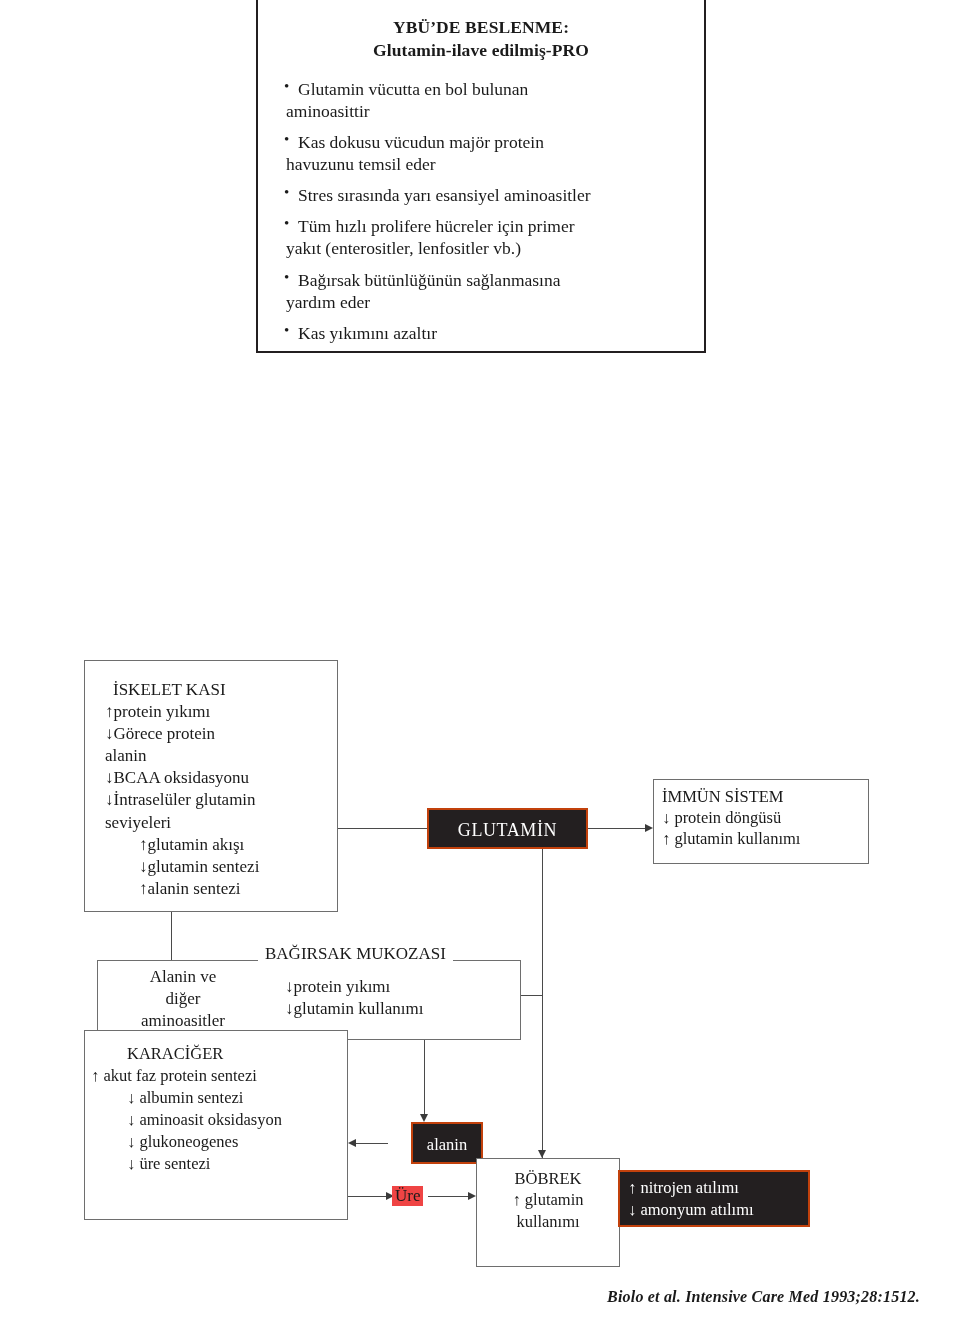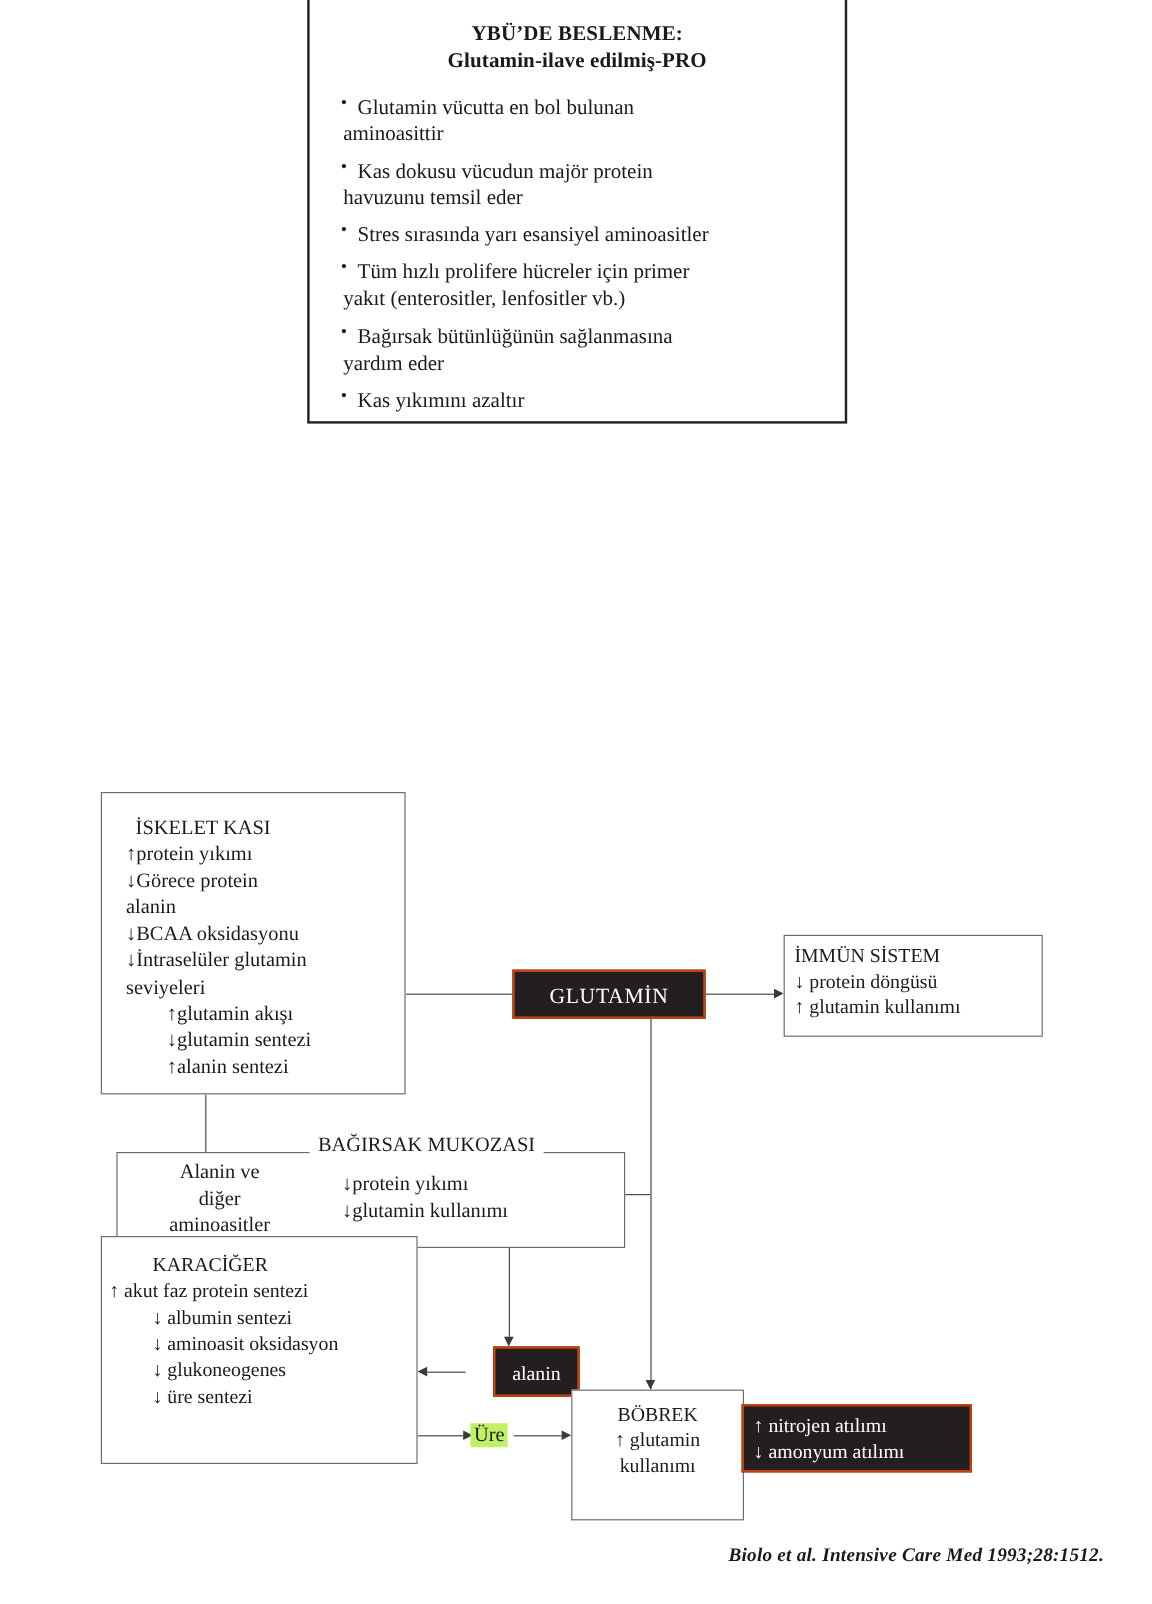--- a/index.html
+++ b/index.html
@@ -104,21 +104,21 @@
   }
 
   #kidney-box{left:476px;top:1158px;width:144px;height:109px;}
   #kidney-box .inner{padding:9px 2px 0 2px;font-size:16.5px;line-height:1.3;text-align:center;}
 
   #nitrogen-box{left:618px;top:1170px;width:192px;height:57px;}
   #nitrogen-box .inner{padding:5px 0 0 8px;font-size:16.5px;line-height:1.32;color:#fff;white-space:nowrap;}
 
   #ure-label{
     position:absolute;left:392px;top:1186px;
-    font-size:17px;z-index:4;background:#bef264;padding:0 3px;
+    font-size:17px;z-index:4;background:#ef4444;padding:0 3px;
   }
 
   #citation{
     position:absolute;left:0;top:1288px;width:920px;
     text-align:right;
     font-style:italic;font-weight:bold;
     font-size:16px;letter-spacing:.2px;
     z-index:4;
   }
 

